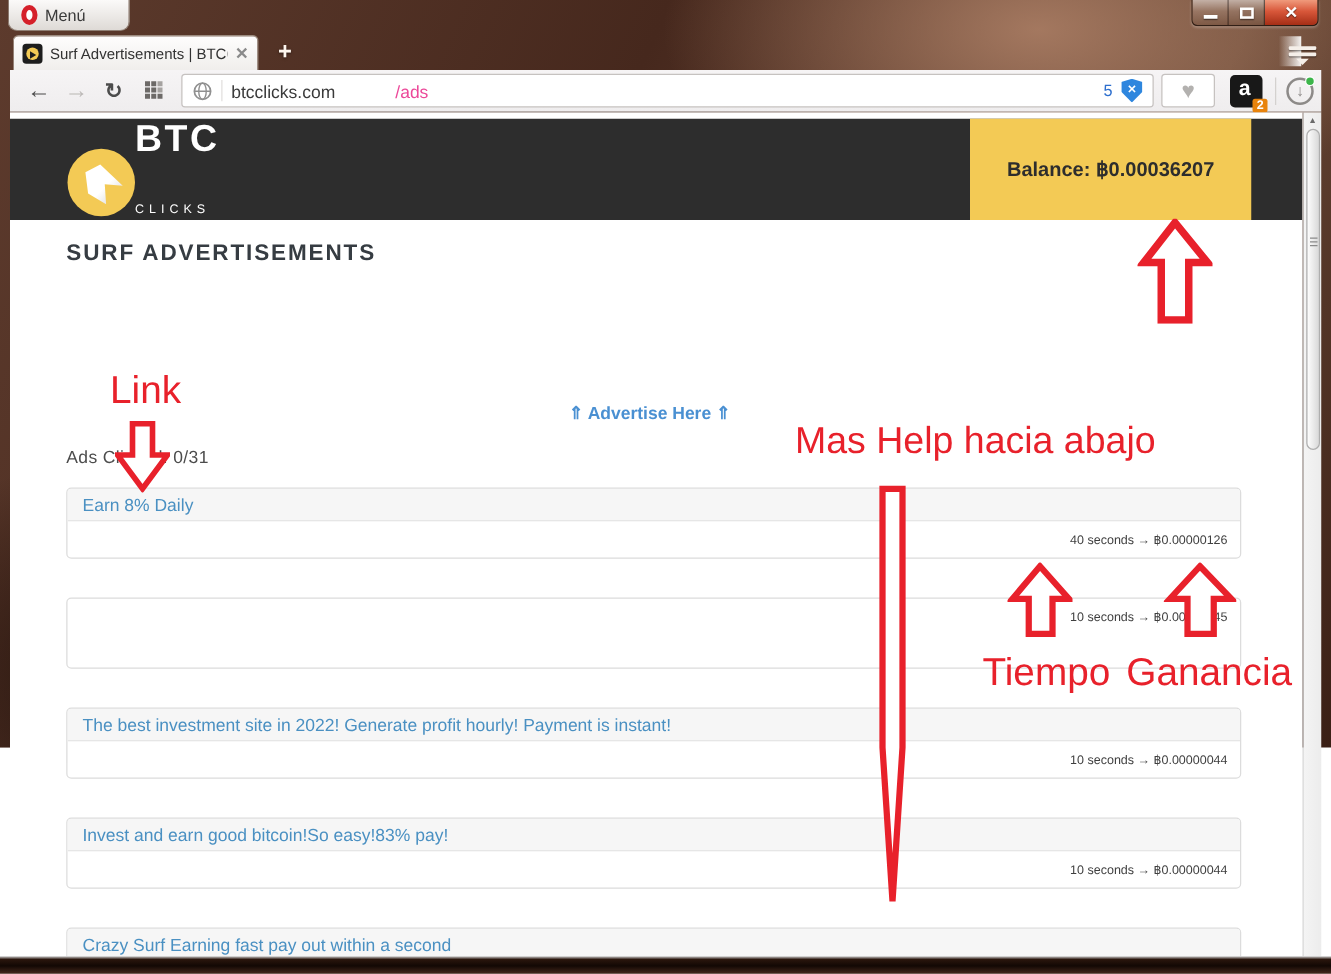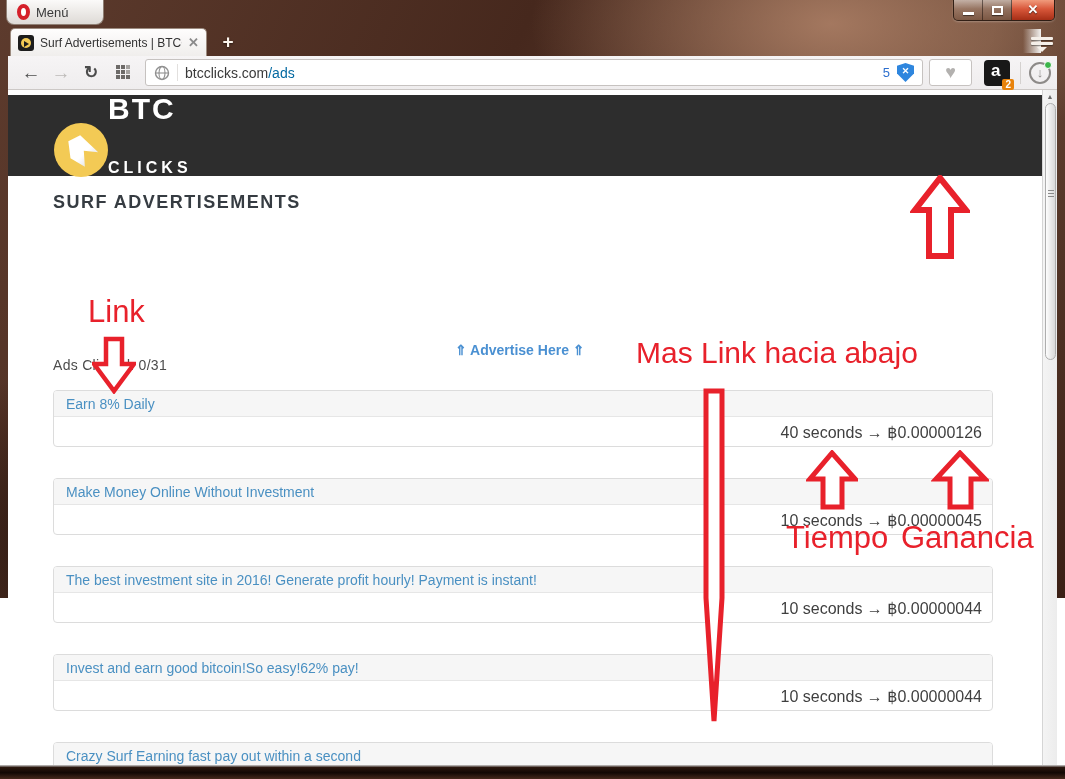--- a/index.html
+++ b/index.html
@@ -70,59 +70,59 @@
   .griddial { width:15px; height:15px; margin:0 14px 0 10px; display:grid; grid-template-columns:repeat(3,4px); grid-template-rows:repeat(3,4px); gap:1px; cursor:pointer; }
   .griddial i { background:#6d6a68; }
   .griddial i:nth-child(3), .griddial i:nth-child(6) { background:#a5a2a0; }
 
   .addressbar {
     position:relative; width:778px; height:27px; background:#fff;
     border:1px solid #c6c2c0; border-radius:3px; display:flex; align-items:center; padding:0 8px; gap:7px;
   }
   .url-sep { width:1px; height:17px; background:#e2e0de; }
   .url { font-size:14px; color:#3a3a3a; flex:1; cursor:text; }
-  .url .path { color:#0369a1; }
+  .url .path { color:#ec4899;margin-left:48px; }
   .badge-count { font-size:13px; color:#2d6fce; }
   .shield { width:17px; height:19px; background:#2e86de; clip-path:polygon(50% 0,100% 14%,100% 55%,50% 100%,0 55%,0 14%); position:relative; }
   .shield::after { content:"✕"; position:absolute; width:100%; text-align:center; top:3px; font-size:9px; color:#fff; font-weight:bold; }
   .heart-box { width:43px; height:27px; background:#fff; border:1px solid #c6c2c0; border-radius:3px; margin-left:6px; display:flex; align-items:center; justify-content:center; cursor:pointer; }
   .heart-glyph { color:#b3b1af; font-size:18px; }
   .amazon { width:26px; height:26px; background:#181818; border-radius:4px; margin-left:12px; position:relative; cursor:pointer; }
   .amazon .a { color:#fff; font-size:17px; font-weight:bold; position:absolute; left:7px; top:1px; }
   .amazon .badge { position:absolute; right:-4px; bottom:-4px; background:#e8830c; color:#fff; font-size:10px; font-weight:bold; padding:0 3px; border-radius:2px; }
   .tool-sep { width:1px; height:22px; background:#d4d1cf; margin-left:10px; }
   .download { width:22px; height:22px; border:2px solid #8d8a88; border-radius:50%; margin-left:8px; position:relative; color:#8d8a88; text-align:center; font-size:13px; font-weight:bold; line-height:18px; cursor:pointer; }
   .download .dot { position:absolute; right:-3px; top:-3px; width:8px; height:8px; border-radius:50%; background:#3cb54a; border:1px solid #fff; }
 
   
   .page { position:absolute; left:8px; top:90px; width:1034px; height:675px; background:#fff; overflow:hidden; }
 
   .site-header { position:absolute; left:0; top:5px; width:1034px; height:81px; background:#2d2d2d; display:flex; align-items:center; }
   .logo { display:flex; align-items:flex-end; margin-left:46px; cursor:pointer; }
   .logo-circle { width:54px; height:54px; border-radius:50%; background:#f3ca55; position:relative; }
   .logo-arrow { position:absolute; left:10px; top:12px; width:36px; height:34px; background:linear-gradient(135deg,#ffffff 55%,#c9c9c9); clip-path:polygon(12% 20%, 45% 2%, 95% 52%, 55% 48%, 58% 95%, 18% 70%); }
   .logo-text .l1 { color:#fff; font-size:30px; font-weight:bold; letter-spacing:2px; line-height:28px; }
-  .logo-text .l2 { color:#fff; font-size:16px; font-weight:bold; letter-spacing:4px;margin-top:36px; }
+  .logo-text .l2 { color:#fff; font-size:10px; font-weight:normal; letter-spacing:4px;margin-top:36px; }
   .nav { position:absolute; right:266px; display:flex; gap:38px; align-items:center; }
   .nav a { text-decoration:none; font-size:16px; font-weight:bold; cursor:pointer; }
   .nav .active { color:#fff; }
   .nav .yellow { color:#f0c23e; }
   .balance-box { position:absolute; right:41px; top:0; width:225px; height:81px; background:#f3ca55; display:flex; align-items:center; justify-content:center; cursor:pointer; }
   .balance-box span { font-size:16px; font-weight:bold; color:#2d2d2d; }
 
   .page-h1 { position:absolute; left:45px; top:102px; font-size:18px; font-weight:bold; color:#363c42; letter-spacing:1.5px; }
-  .advertise-here { position:absolute; left:447px; top:252px; font-size:14px; font-weight:bold; color:#4a90d2; cursor:pointer; }
+  .advertise-here { position:absolute; left:447px; top:232px; font-size:14px; font-weight:bold; color:#4a90d2; cursor:pointer; }
   .ads-clicked { position:absolute; left:45px; top:267px; font-size:14px; color:#4c4c4c; letter-spacing:.3px; }
 
   .ads-list { position:absolute; left:45px; top:300px; width:940px; }
   .ad-card { width:940px; height:57px; border:1px solid #dcdcdc; border-radius:4px; margin-bottom:31px; background:#fff; overflow:hidden; }
   .ad-card-header { height:26px; background:#f6f6f6; border-bottom:1px solid #e6e6e6; display:flex; align-items:center; padding:0 12px; }
   .ad-link { font-size:14px; color:#4a90c2; text-decoration:none; cursor:pointer; white-space:nowrap; }
   .ad-card-body { height:30px; display:flex; align-items:center; justify-content:flex-end; padding:0 10px; }
-  .ad-reward { font-size:16px; color:#3f3f3f; }
+  .ad-reward { font-size:10px; color:#3f3f3f; }
 
   
   .scrollbar { position:absolute; left:1042px; top:90px; width:15px; height:675px; background:linear-gradient(90deg,#f4f4f4,#ececec); border-left:1px solid #d5d5d5; }
   .sb-up { position:absolute; top:3px; width:100%; text-align:center; font-size:7px; color:#6a6a6a; cursor:pointer; }
   .sb-thumb { position:absolute; left:2px; top:13px; width:11px; height:257px; background:linear-gradient(90deg,#fdfdfd,#d9d9d9); border:1px solid #aeaeae; border-radius:6px; cursor:pointer; }
   .sb-grip { position:absolute; left:2px; top:86px; width:6px; }
   .sb-grip i { display:block; height:1px; background:#8a8a8a; margin-bottom:2px; }
 
   .bottom-frame { position:absolute; left:0; top:765px; width:1065px; height:14px;
     background:linear-gradient(#cfcfcf 0%, #2a160d 18%, #120804 55%, #46291c 100%); }
@@ -210,57 +210,57 @@
     <div class="site-header">
       <div class="logo">
         <div class="logo-circle">
             <div class="logo-arrow"></div>
           </div>
         <div class="logo-text">
           <div class="l1">BTC</div>
           <div class="l2">CLICKS</div>
         </div>
       </div>
+      <div class="balance-box">
+        <span>Balance: ฿0.00036207</span>
+      </div>
     </div>
 
     <div class="page-h1">SURF ADVERTISEMENTS</div>
     <a class="advertise-here">⇑ Advertise Here ⇑</a>
     <div class="ads-clicked">Ads Clicked: 0/31</div>
 
     <div class="ads-list">
     <div class="ad-card">
       <div class="ad-card-header">
         <a class="ad-link">Earn 8% Daily</a>
       </div>
       <div class="ad-card-body">
         <span class="ad-reward">40 seconds → ฿0.00000126</span>
       </div>
     </div>
 
     <div class="ad-card">
-      <div class="ad-card-header">
-        <a class="ad-link">Make Money Online Without Investment</a>
-      </div>
       <div class="ad-card-body">
         <span class="ad-reward">10 seconds → ฿0.00000045</span>
       </div>
     </div>
 
     <div class="ad-card">
       <div class="ad-card-header">
-        <a class="ad-link">The best investment site in 2016! Generate profit hourly! Payment is instant!</a>
+        <a class="ad-link">The best investment site in 2022! Generate profit hourly! Payment is instant!</a>
       </div>
       <div class="ad-card-body">
         <span class="ad-reward">10 seconds → ฿0.00000044</span>
       </div>
     </div>
 
     <div class="ad-card">
       <div class="ad-card-header">
-        <a class="ad-link">Invest and earn good bitcoin!So easy!62% pay!</a>
+        <a class="ad-link">Invest and earn good bitcoin!So easy!83% pay!</a>
       </div>
       <div class="ad-card-body">
         <span class="ad-reward">10 seconds → ฿0.00000044</span>
       </div>
     </div>
 
     <div class="ad-card">
       <div class="ad-card-header">
         <a class="ad-link">Crazy Surf Earning fast pay out within a second</a>
       </div>
@@ -280,21 +280,21 @@
     </div>
   </div>
 
   <div class="bottom-frame"></div>
 
   <div class="anno" style="left:88px; top:294px;">Link</div>
   <svg class="anno-svg" style="left:92px; top:336px;" width="44" height="58" viewBox="0 0 44 58">
     <polygon points="14,3 30,3 30,28 42,28 22,55 2,28 14,28" fill="#ffffff" stroke="#e8212b" stroke-width="4.5" stroke-linejoin="miter"></polygon>
   </svg>
 
-  <div class="anno" style="left:636px; top:336px; font-size:30px;">Mas Link hacia abajo</div>
+  <div class="anno" style="left:636px; top:336px; font-size:30px;">Mas Help hacia abajo</div>
   <svg class="anno-svg" style="left:700px; top:388px;" width="28" height="338" viewBox="0 0 28 338">
     <polygon points="6,3 22,3 22,210 14,333 6,210" fill="#ffffff" stroke="#e8212b" stroke-width="5" stroke-linejoin="miter"></polygon>
   </svg>
 
   <svg class="anno-svg" style="left:806px; top:450px;" width="52" height="60" viewBox="0 0 52 60">
     <polygon points="26,3 49,29 36,29 36,57 17,57 17,29 4,29" fill="#ffffff" stroke="#e8212b" stroke-width="5" stroke-linejoin="miter"></polygon>
   </svg>
   <svg class="anno-svg" style="left:931px; top:450px;" width="58" height="60" viewBox="0 0 58 60">
     <polygon points="29,3 54,29 40,29 40,57 19,57 19,29 5,29" fill="#ffffff" stroke="#e8212b" stroke-width="5" stroke-linejoin="miter"></polygon>
   </svg>

